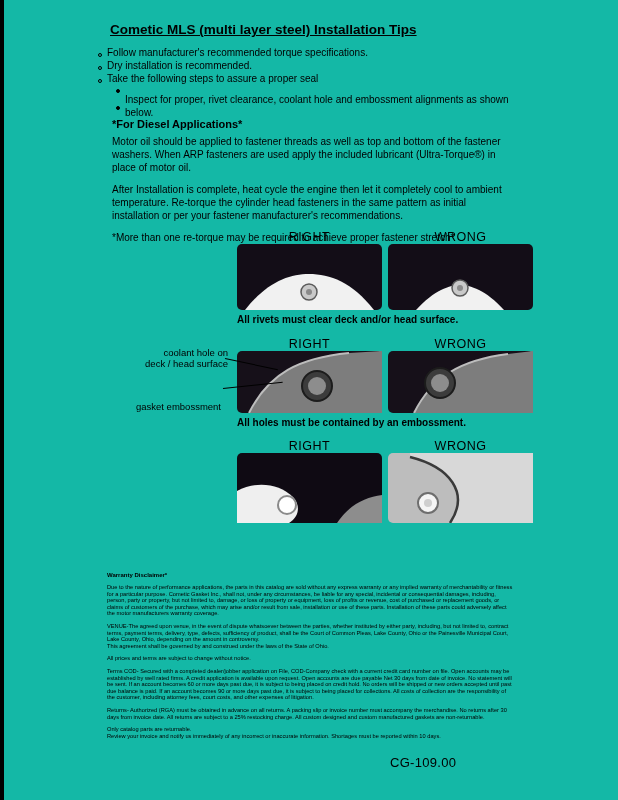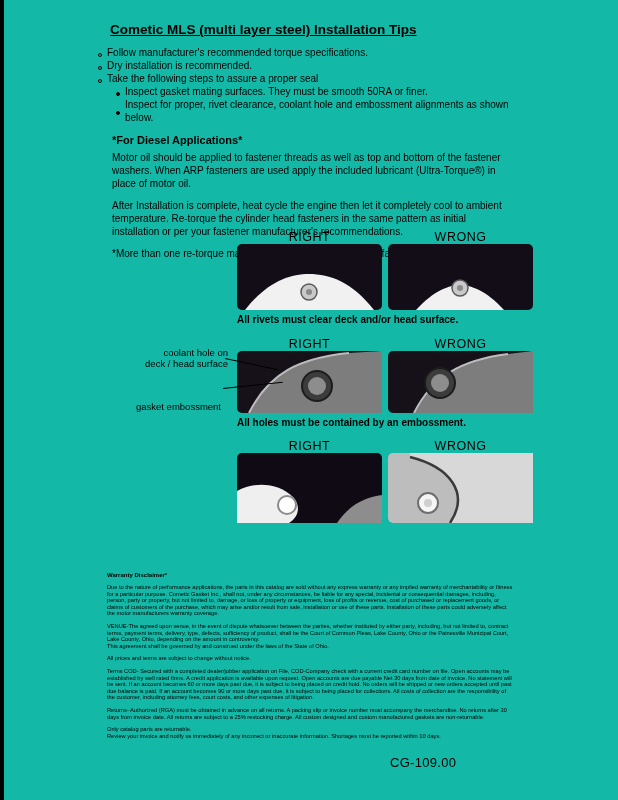--- a/index.html
+++ b/index.html
@@ -37,21 +37,21 @@
   .bullets li { display: flex; align-items: center; }
   .b-marker {
     flex: 0 0 auto;
     width: 4px; height: 4px;
     border: 1px solid #000;
     border-radius: 50%;
     margin: 4px 5px 0 0;
   }
   .b-marker.solid { background: #000; }
   .sub { margin-left: 18px; }
-  .diesel { position: absolute; left: 112px; top: 118px; width: 404px; margin-top: 16px; }
+  .diesel { position: absolute; left: 112px; top: 118px; width: 404px; }
   .diesel h2 { font-size: 11px; font-weight: bold; margin-bottom: 5px; }
   .diesel p { font-size: 10px; line-height: 13px; margin-bottom: 9px; }
   .diesel .note { font-size: 10px; margin-top: 2px; }
   .figs { position: absolute; left: 237px; top: 230px; width: 300px; }
   .fig { margin-bottom: 10px; position: relative; }
   .fig-headers { display: flex; }
   .fig-headers span {
     flex: 0 0 145px;
     text-align: center;
     font-size: 12.5px;
@@ -113,21 +113,20 @@
     <li>
       <span class="b-marker"></span>
       <span>Dry installation is recommended.</span>
     </li>
     <li>
       <span class="b-marker"></span>
       <span>Take the following steps to assure a proper seal</span>
     </li>
     <li class="sub">
       <span class="b-marker solid"></span>
-      <span>Inspect gasket mating surfaces.  They must be smooth 50RA or finer.</span>
     </li>
     <li class="sub">
       <span class="b-marker solid"></span>
       <span>Inspect for proper, rivet clearance, coolant hole and embossment alignments as shown below.</span>
     </li>
   </ul>
 
   <div class="diesel">
     <h2>*For Diesel Applications*</h2>
     <p>Motor oil should be applied to fastener threads as well as top and bottom of the fastener washers. When ARP fasteners are used apply the included lubricant (Ultra-Torque®) in place of motor oil.</p>

